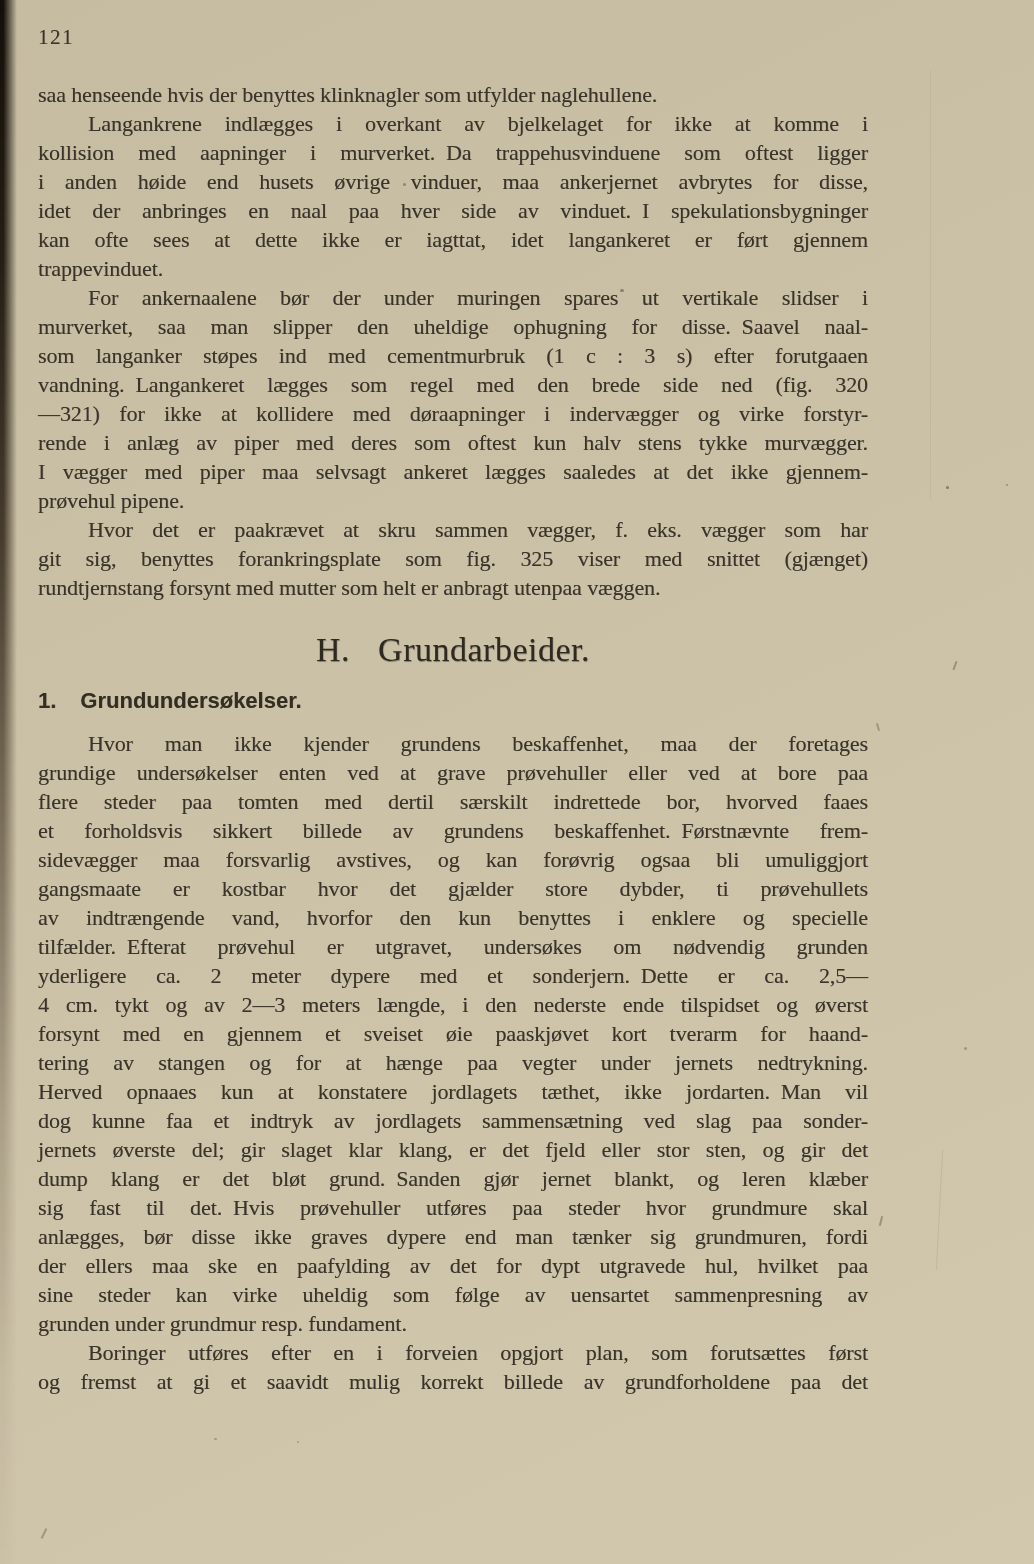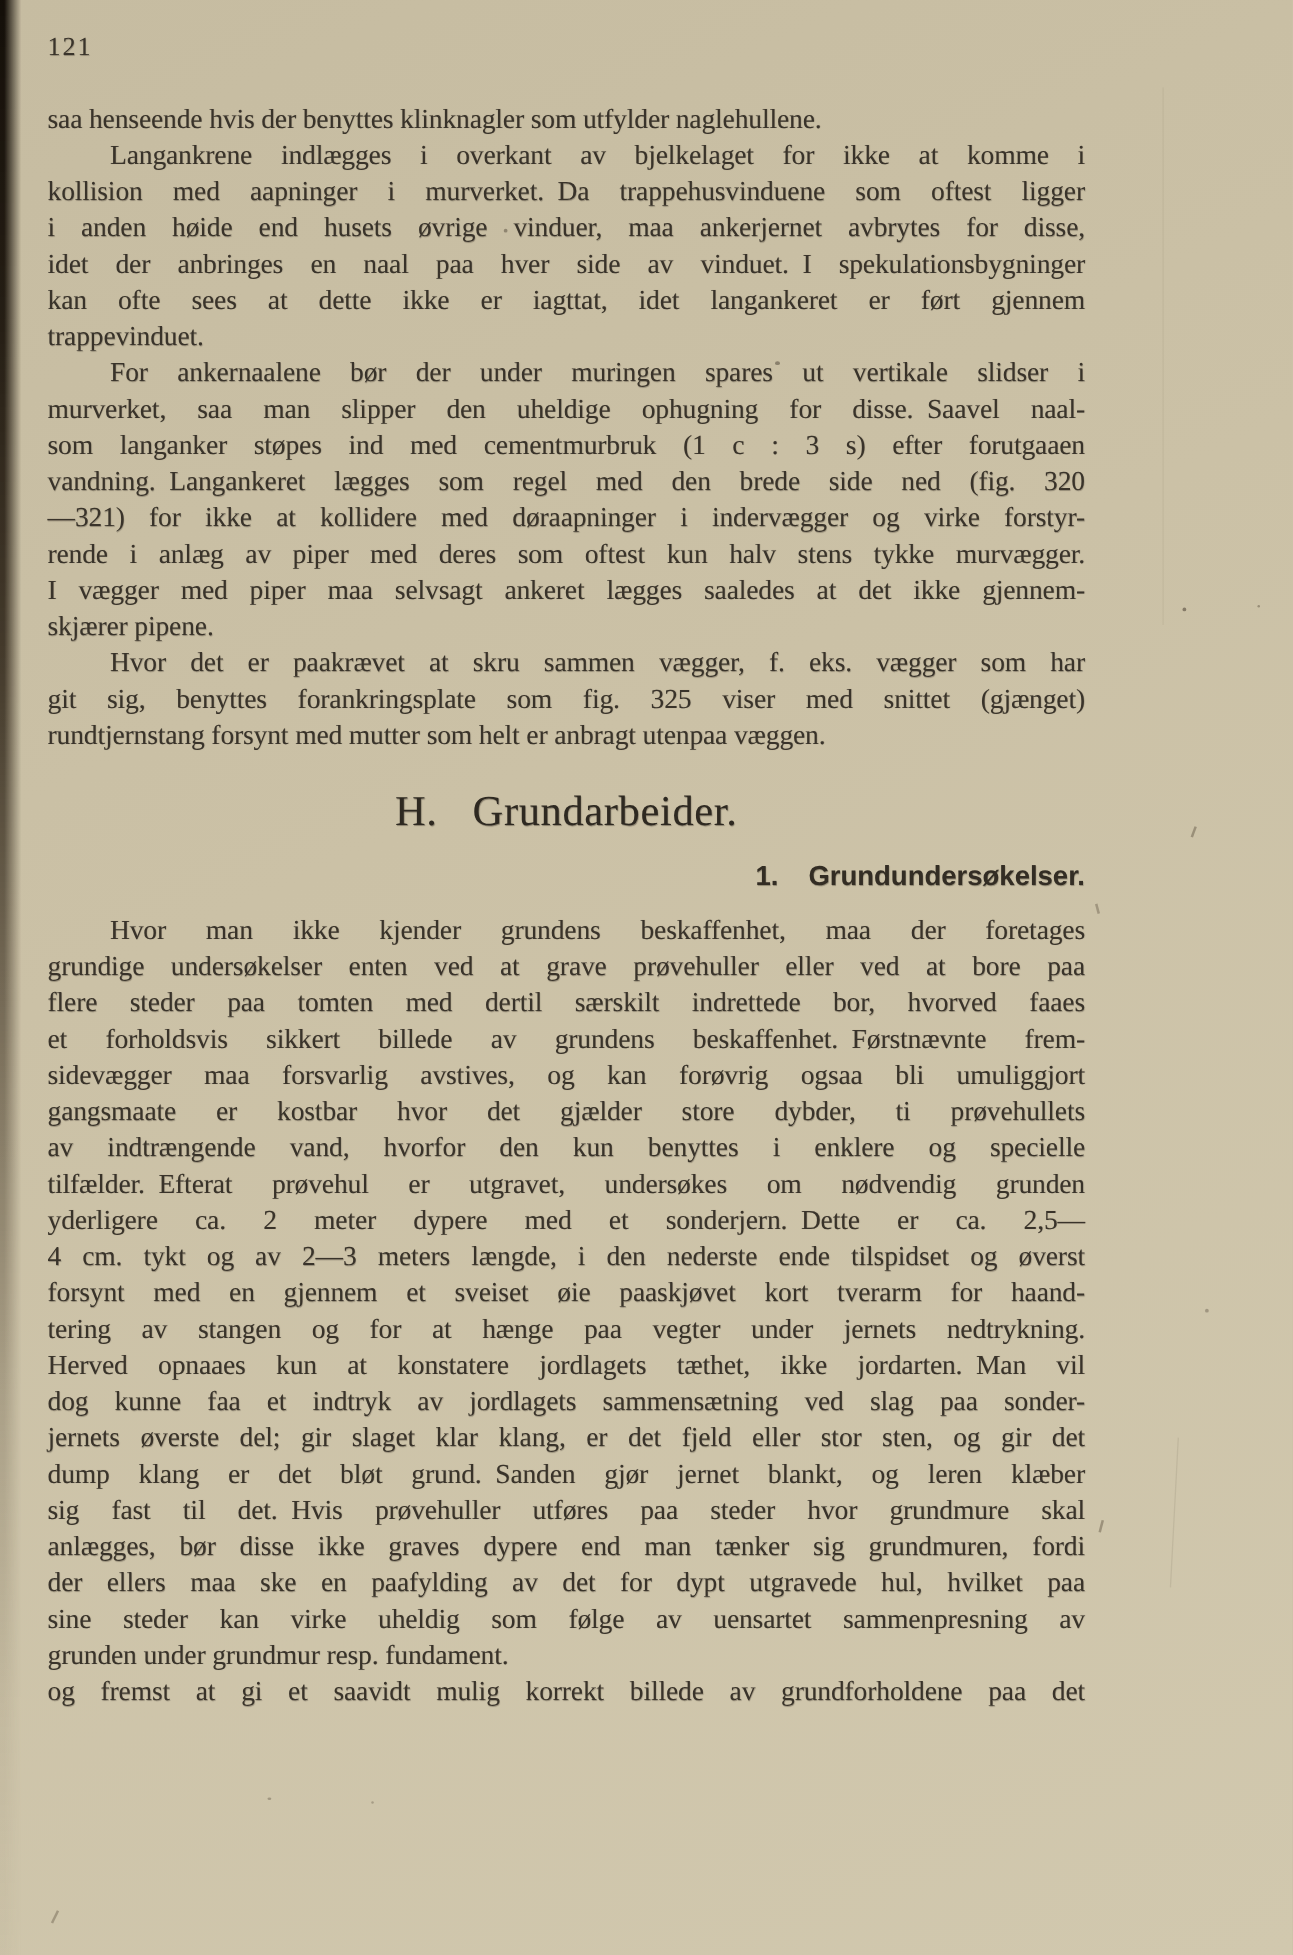--- a/index.html
+++ b/index.html
@@ -33,21 +33,21 @@
   }
   .line.last { text-align-last:left; }
   .line.indent { text-indent:50px; }
   .h-main {
     margin-top:30px; text-align:center; font-weight:normal;
     font-size:34px; line-height:36px; color:#2e2921; letter-spacing:0.5px;
     text-shadow:0.5px 0.5px 0.7px rgba(40,33,24,0.4);
   }
   .h-main .prefix { margin-right:28px; }
   .h-sub {
-    margin-top:21px; margin-bottom:16px; text-align:right; font-weight:bold;
+    margin-top:21px; margin-bottom:16px; text-align:left; font-weight:bold;
     font-family:"Liberation Sans","DejaVu Sans",sans-serif;
     font-size:22px; line-height:24px; color:#332d24;
     text-shadow:0.4px 0.4px 0.6px rgba(40,33,24,0.35);
   }
   .h-sub .prefix { margin-right:24px; }
   .speck { position:absolute; background:#4a4033; border-radius:50%; }
   .scratch { position:absolute; background:#5e5340; }
 </style>
 </head>
 <body>
@@ -70,21 +70,21 @@
           <div class="line last">trappevinduet.</div>
         </div>
         <div class="para">
           <div class="line indent">For ankernaalene bør der under muringen spares ut vertikale slidser i</div>
           <div class="line">murverket, saa man slipper den uheldige ophugning for disse. Saavel naal-</div>
           <div class="line">som langanker støpes ind med cementmurbruk (1 c : 3 s) efter forutgaaen</div>
           <div class="line">vandning. Langankeret lægges som regel med den brede side ned (fig. 320</div>
           <div class="line">—321) for ikke at kollidere med døraapninger i indervægger og virke forstyr-</div>
           <div class="line">rende i anlæg av piper med deres som oftest kun halv stens tykke murvægger.</div>
           <div class="line">I vægger med piper maa selvsagt ankeret lægges saaledes at det ikke gjennem-</div>
-          <div class="line last">skjærer pipene.</div>
+          <div class="line last">prøvehul pipene.</div>
         </div>
         <div class="para">
           <div class="line indent">Hvor det er paakrævet at skru sammen vægger, f. eks. vægger som har</div>
           <div class="line">git sig, benyttes forankringsplate som fig. 325 viser med snittet (gjænget)</div>
           <div class="line last">rundtjernstang forsynt med mutter som helt er anbragt utenpaa væggen.</div>
         </div>
         <div class="h-main"><span class="prefix">H.</span><span>Grundarbeider.</span></div>
         <div class="h-sub"><span class="prefix">1.</span><span>Grundundersøkelser.</span></div>
         <div class="para">
           <div class="line indent">Hvor man ikke kjender grundens beskaffenhet, maa der foretages</div>
@@ -103,20 +103,21 @@
           <div class="line">dog kunne faa et indtryk av jordlagets sammensætning ved slag paa sonder-</div>
           <div class="line">jernets øverste del; gir slaget klar klang, er det fjeld eller stor sten, og gir det</div>
           <div class="line">dump klang er det bløt grund. Sanden gjør jernet blankt, og leren klæber</div>
           <div class="line">sig fast til det. Hvis prøvehuller utføres paa steder hvor grundmure skal</div>
           <div class="line">anlægges, bør disse ikke graves dypere end man tænker sig grundmuren, fordi</div>
           <div class="line">der ellers maa ske en paafylding av det for dypt utgravede hul, hvilket paa</div>
           <div class="line">sine steder kan virke uheldig som følge av uensartet sammenpresning av</div>
           <div class="line last">grunden under grundmur resp. fundament.</div>
         </div>
         <div class="para">
+          <div class="line indent">Boringer utføres efter en i forveien opgjort plan, som forutsættes først</div>
           <div class="line">og fremst at gi et saavidt mulig korrekt billede av grundforholdene paa det</div>
         </div>
       </div>
   </div>
 
   <div class="speck" style="left:403px;top:183px;width:3px;height:3px;opacity:.45"></div>
   <div class="speck" style="left:620px;top:289px;width:4px;height:3px;opacity:.5"></div>
   <div class="speck" style="left:946px;top:486px;width:3px;height:3px;opacity:.55"></div>
   <div class="speck" style="left:1006px;top:484px;width:2px;height:2px;opacity:.4"></div>
   <div class="speck" style="left:121px;top:414px;width:2px;height:2px;opacity:.3"></div>

